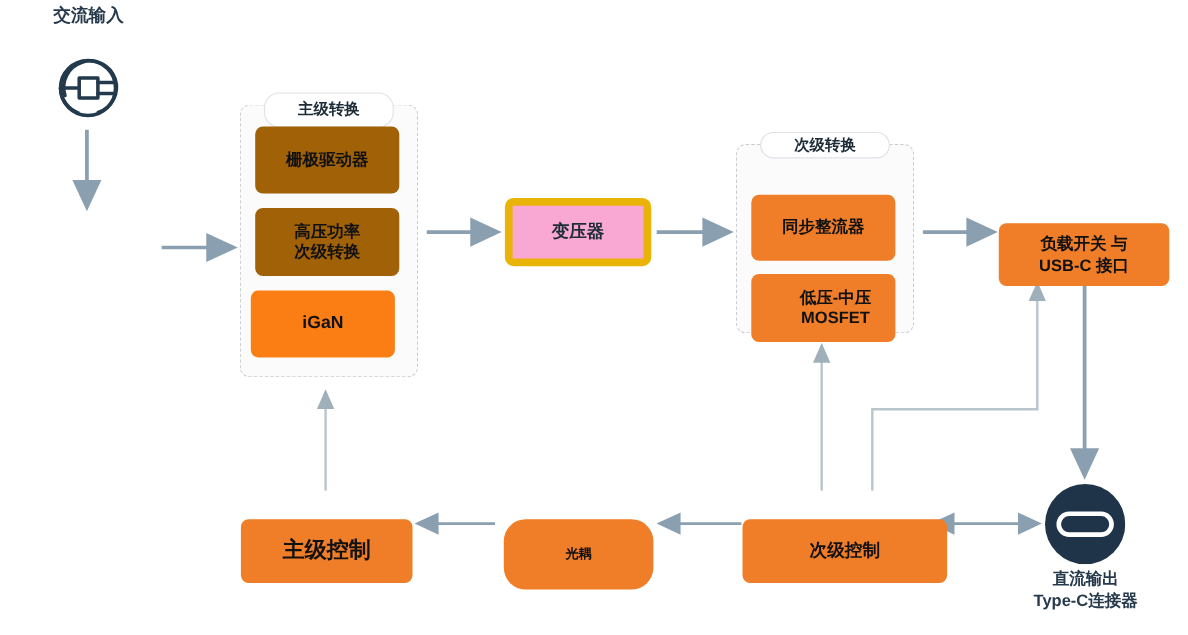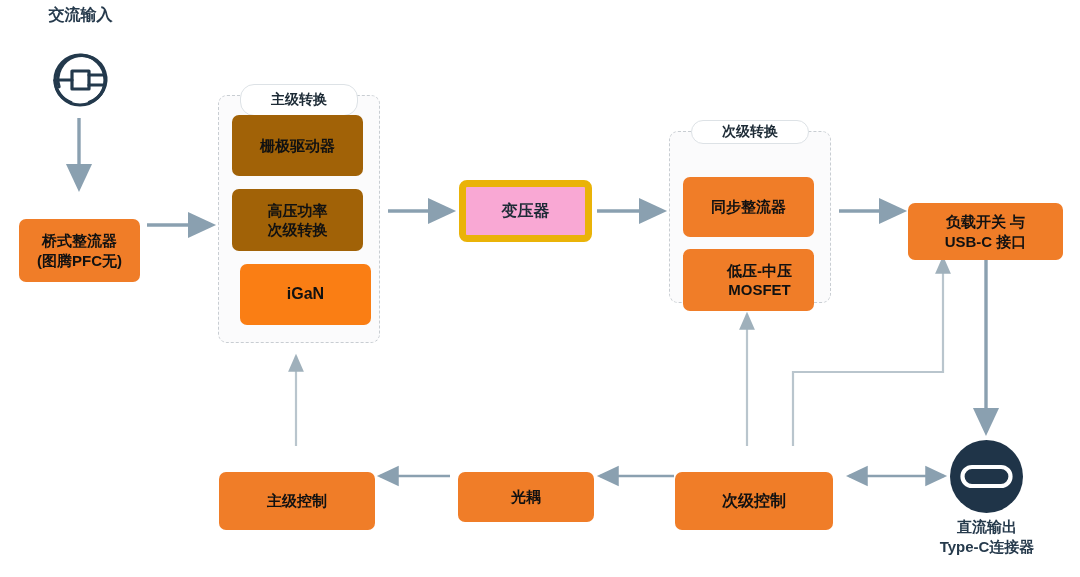--- a/index.html
+++ b/index.html
@@ -134,46 +134,44 @@
     <svg viewBox="0 0 88 76" width="88" height="76">
       <path d="M22,38 A24,24 0 1,1 46,62" fill="none" stroke="#23394c" stroke-width="3.2" stroke-linecap="round" transform="rotate(-18 44 38)"></path>
       <circle cx="44" cy="38" r="25" fill="none" stroke="#23394c" stroke-width="3.2"></circle>
       <path d="M19,38 L36,38" stroke="#23394c" stroke-width="3.2" stroke-linecap="round"></path>
       <path d="M36,29 L53,29 L53,47 L36,47 Z" fill="none" stroke="#23394c" stroke-width="3.2" stroke-linejoin="round"></path>
       <path d="M53,33 L68,33 M53,43 L68,43" stroke="#23394c" stroke-width="3.2" stroke-linecap="round"></path>
       <path d="M19,38 A25,25 0 0,0 36,61" fill="none" stroke="#23394c" stroke-width="3.2"></path>
     </svg>
   </div>
 
-  <div class="node orange" style="left:19px; top:194px; width:121px; height:63px; font-size:15px;">桥式整流器
-(图腾PFC无)</div>
 
   <div class="group-box" style="left:218px; top:95px; width:162px; height:248px;"></div>
   <div class="group-label" style="left:240px; top:84px; width:118px; height:32px;">主级转换</div>
 
   <div class="node orange-muted" style="left:232px; top:115px; width:131px; height:61px; font-size:15px;">栅极驱动器</div>
   <div class="node orange-muted" style="left:232px; top:189px; width:131px; height:62px; font-size:15px;">高压功率
 次级转换</div>
-  <div class="node orange-bright" style="left:240px; top:264px; width:131px; height:61px; font-size:16px;">iGaN</div>
+  <div class="node orange-bright" style="left:228px; top:264px; width:131px; height:61px; font-size:16px;">iGaN</div>
 
   <div class="node white-box" style="left:459px; top:180px; width:133px; height:62px; font-size:16px;">变压器</div>
 
   <div class="group-box" style="left:669px; top:131px; width:162px; height:172px;"></div>
   <div class="group-label" style="left:691px; top:120px; width:118px; height:24px;">次级转换</div>
 
   <div class="node orange" style="left:683px; top:152px; width:131px; height:60px; font-size:15px;">同步整流器</div>
   <div class="node orange" style="left:683px; top:224px; width:131px; height:62px; font-size:15px;padding-left:22px;">低压-中压
 MOSFET</div>
 
   <div class="node orange" style="left:908px; top:178px; width:155px; height:57px; font-size:15px;">负载开关 与
 USB-C 接口</div>
 
-  <div class="node orange" style="left:219px; top:447px; width:156px; height:58px; font-size:15px;">主级控制</div>
-  <div class="node orange" style="left:458px; top:447px; width:136px; height:50px; font-size:15px;">光耦</div>
-  <div class="node orange" style="left:675px; top:447px; width:158px; height:58px; font-size:16px;">次级控制</div>
+  <div class="node orange" style="left:219px; top:447px; width:156px; height:58px; font-size:20px;">主级控制</div>
+  <div class="node orange" style="left:458px; top:447px; width:136px; height:64px; font-size:12px;border-radius:20px;">光耦</div>
+  <div class="node orange" style="left:675px; top:447px; width:186px; height:58px; font-size:16px;">次级控制</div>
 
   <div class="icon-wrap" style="left:950px; top:440px; width:73px; height:73px;">
     <svg viewBox="0 0 73 73" width="73" height="73">
       <circle cx="36.5" cy="36.5" r="36.5" fill="#1f3448"></circle>
       <rect x="12.5" y="27" width="48" height="19" rx="9.5" ry="9.5" fill="none" stroke="#ffffff" stroke-width="4.2"></rect>
     </svg>
   </div>
   <div class="caption" style="left:896px; top:517px; width:182px; font-size:15px;">直流输出
 Type-C连接器</div>
 

